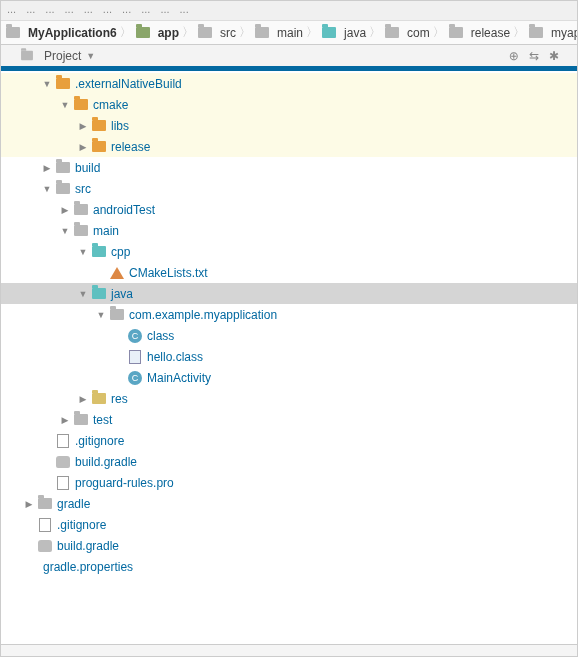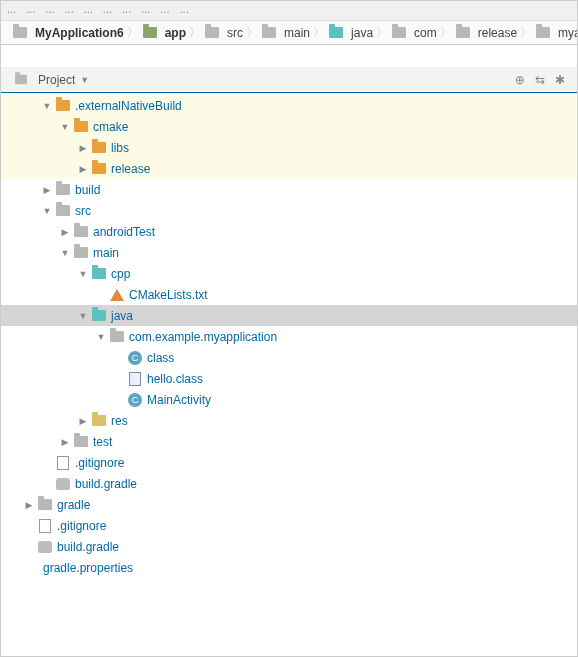--- a/index.html
+++ b/index.html
@@ -22,39 +22,38 @@
     gap: 10px;
     color: #888;
     font-size: 11px;
     overflow: hidden;
     white-space: nowrap;
   }
   .breadcrumb {
     height: 24px;
     display: flex;
     align-items: center;
-    padding: 0 11px;
+    padding: 0 4px;
     border-bottom: 1px solid #ccc;
     background: #fafafa;
     font-size: 12px;
     overflow: hidden;
     white-space: nowrap;
   }
   .breadcrumb .bc-item { display: flex; align-items: center; gap: 3px; }
   .breadcrumb .sep { color: #bbb; margin: 0 3px; }
   .breadcrumb .bold { font-weight: 600; color: #333; }
   .project-bar {
     height: 26px;
     display: flex;
     align-items: center;
     justify-content: space-between;
-    border-bottom: 1px solid #0369a1;
+    border-bottom: 5px solid #0369a1;
     background: #f3f3f3;
-    padding: 0 12px;
-    margin-top: 22px;
+    padding: 0 18px;
   }
   .project-bar .left { display: flex; align-items: center; gap: 5px; }
   .project-bar .label { color: #555; font-size: 12px; }
   .project-bar .right { display: flex; align-items: center; gap: 10px; color: #888; }
   .tree {
     overflow: auto;
     height: calc(100% - 20px - 24px - 26px - 12px);
     padding-top: 2px;
   }
   .row {
@@ -353,20 +352,28 @@
     </div>
     <div class="row">
       <span class="indent" style="width: 36px;"></span>
       <span class="arrow none">▶</span>
       <span class="icon">
         <span class="elephant"></span>
       </span>
       <span class="label">build.gradle</span>
     </div>
     <div class="row">
+      <span class="indent" style="width: 36px;"></span>
+      <span class="arrow none">▶</span>
+      <span class="icon">
+        <span class="file gi"></span>
+      </span>
+      <span class="label">proguard-rules.pro</span>
+    </div>
+    <div class="row">
       <span class="indent" style="width: 18px;"></span>
       <span class="arrow ">▶</span>
       <span class="icon">
         <span class="folder grey"></span>
       </span>
       <span class="label">gradle</span>
     </div>
     <div class="row">
       <span class="indent" style="width: 18px;"></span>
       <span class="arrow none">▶</span>

